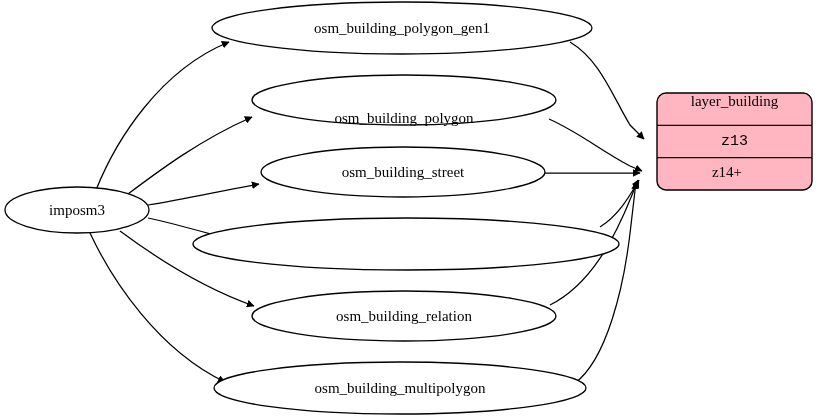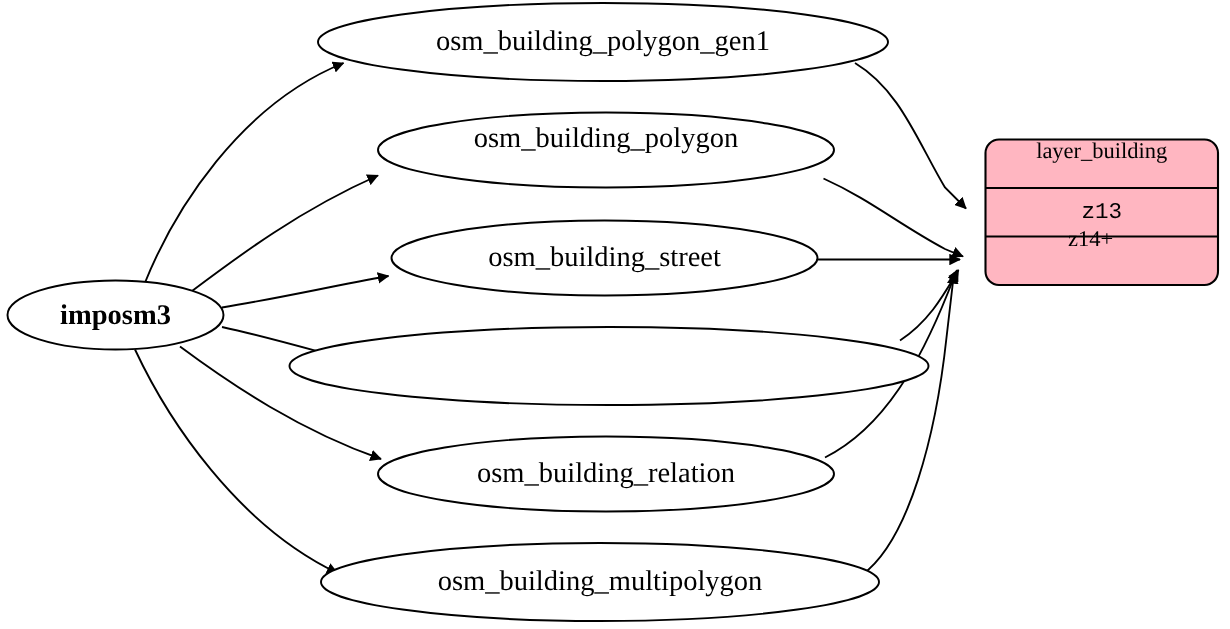--- a/index.html
+++ b/index.html
@@ -3,21 +3,21 @@
 <meta charset="utf-8">
 <style>
   html,body{margin:0;padding:0;background:#ffffff;}
   body{width:820px;height:419px;overflow:hidden;
        font-family:"Liberation Serif","DejaVu Serif",serif;}
   #graph{position:relative;width:820px;height:419px;}
   svg.layer{position:absolute;left:0;top:0;width:820px;height:419px;}
   .node-label{
      position:absolute;
      display:flex;align-items:center;justify-content:center;
-     font-size:19px;color:#000;white-space:nowrap;
+     font-size:15px;color:#000;white-space:nowrap;
      pointer-events:none;
   }
   .record-cell{
      position:absolute;display:flex;align-items:center;justify-content:center;
      font-size:15px;color:#000;white-space:nowrap;
   }
 </style>
 </head>
 <body>
 
@@ -58,30 +58,30 @@
       <ellipse cx="400" cy="388" rx="186" ry="26"></ellipse>
     </g>
 
     <g>
       <rect x="657" y="93" width="155" height="97" rx="9" ry="9" fill="#ffb6c1" stroke="#000" stroke-width="1.4"></rect>
       <line x1="657" y1="125.3" x2="812" y2="125.3" stroke="#000" stroke-width="1.3"></line>
       <line x1="657" y1="157.6" x2="812" y2="157.6" stroke="#000" stroke-width="1.3"></line>
     </g>
   </svg>
 
-  <div class="node-label" style="left:5px;top:188px;width:144px;height:45px;font-weight:bold;">imposm3</div>
+  <div class="node-label" style="left:5px;top:188px;width:144px;height:45px;">imposm3</div>
 
   <div class="node-label" style="left:212px;top:2px;width:380px;height:52px;">osm_building_polygon_gen1</div>
 
-  <div class="node-label" style="left:252px;top:68px;width:304px;height:50px;text-align:right;">osm_building_polygon</div>
+  <div class="node-label" style="left:252px;top:93px;width:304px;height:50px;text-align:right;">osm_building_polygon</div>
 
   <div class="node-label" style="left:261px;top:147px;width:284px;height:50px;">osm_building_street</div>
 
 
   <div class="node-label" style="left:214px;top:362px;width:372px;height:52px;">osm_building_multipolygon</div>
 
   <div class="node-label" style="left:252px;top:291px;width:304px;height:50px;">osm_building_relation</div>
 
   <div class="record-cell" style="left:657px;top:93px;width:155px;height:16px;">layer_building</div>
   <div class="record-cell" style="left:657px;top:125px;width:155px;height:32px;font-family:Liberation Mono, monospace;">z13</div>
-  <div class="record-cell" style="left:657px;top:144px;width:140px;height:32px;">z14+</div>
+  <div class="record-cell" style="left:657px;top:156px;width:140px;height:32px;">z14+</div>
 
 </div>
 
 </body></html>

